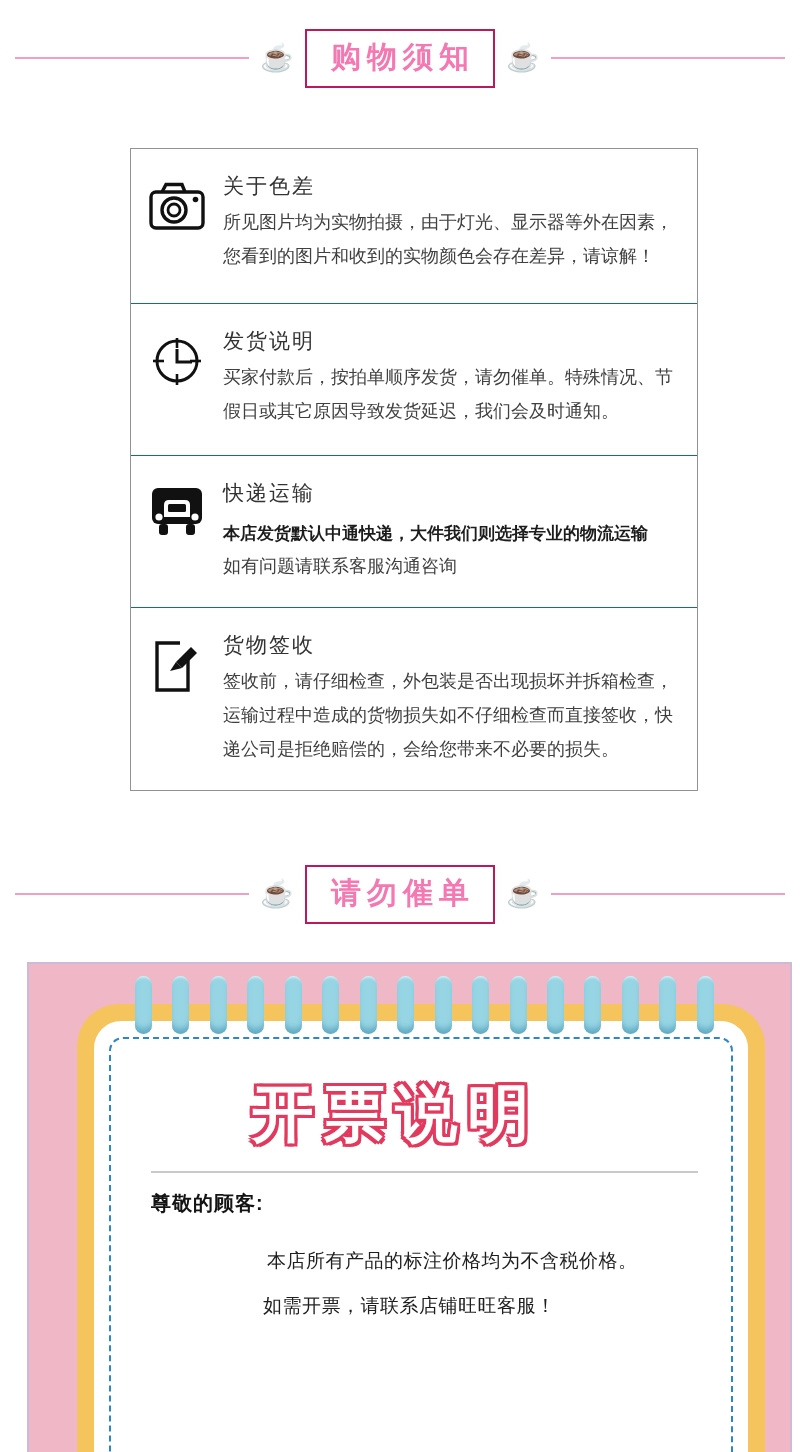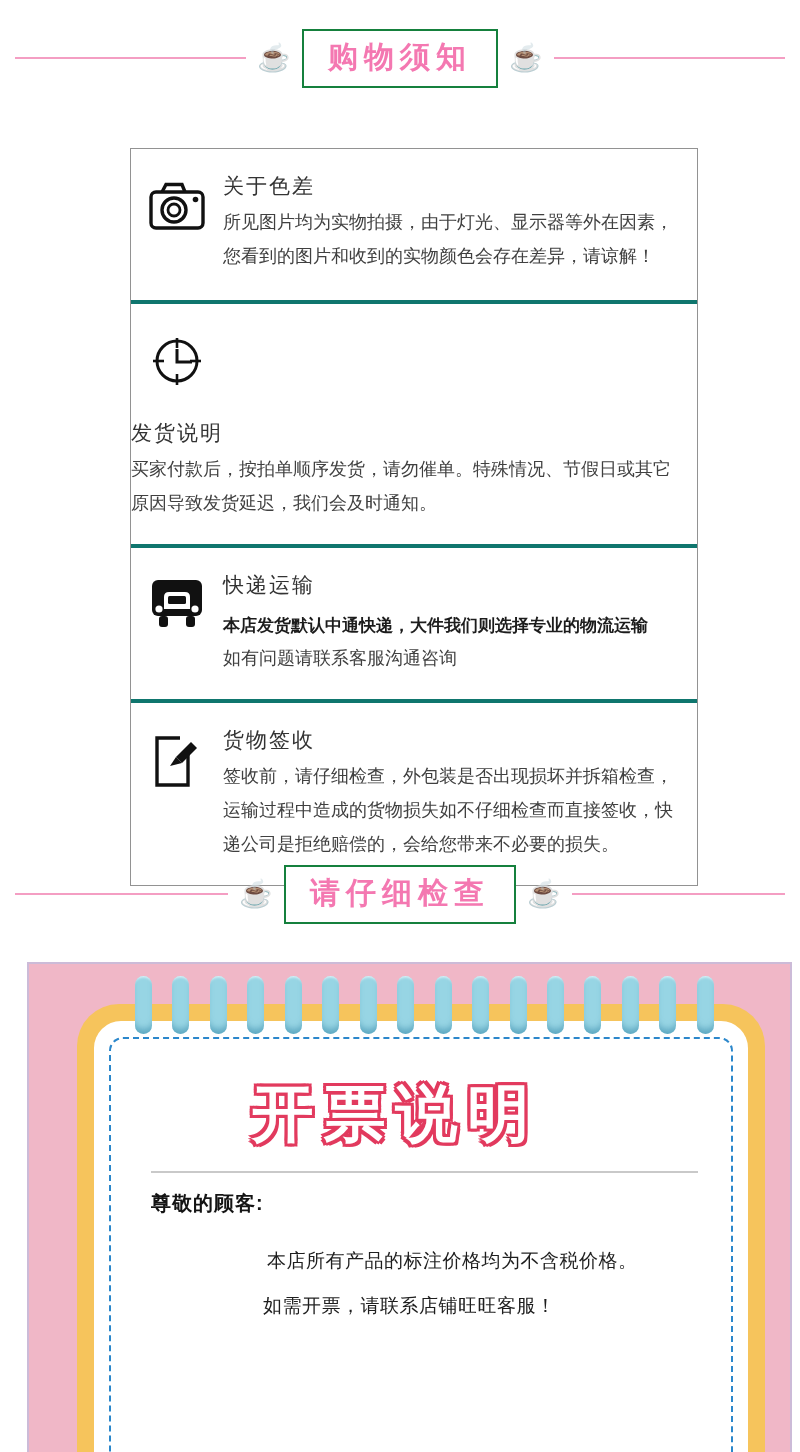--- a/index.html
+++ b/index.html
@@ -6,28 +6,28 @@
   html,body { background:#ffffff; }
   body { width:800px; font-family:"Liberation Sans", sans-serif; }
   .page { position:relative; width:800px; height:1452px; background:#fff; overflow:hidden; }
 
   
   .sec-header { position:absolute; left:0; right:0; height:52px; display:flex; align-items:center; padding:0 15px; }
   #hdr-shopping { top:32px; }
   #hdr-invoice  { top:868px; }
   .hline { flex:1; height:2px; background:#f49ec3; }
   .cup { color:#f075ae; font-size:27px; line-height:1; margin:0 11px; }
-  .hbox { border:2px solid #15803d; color:#f478b1; font-size:30px; font-weight:600;
-          letter-spacing:6px; padding:6px 24px 8px 24px; white-space:nowrap; background:#fff; }
+  .hbox { border:2px solid #be185d; color:#f478b1; font-size:30px; font-weight:600;
+          letter-spacing:6px; padding:6px 18px 8px 24px; white-space:nowrap; background:#fff; }
 
   
   .notice-box { position:absolute; left:130px; top:148px; width:568px; border:1px solid #929292; background:#fff; }
-  .notice-row { display:flex; border-bottom:4px solid #0f766e; }
+  .notice-row { display:flex; border-bottom:1px solid #0f766e; }
   .notice-row:last-child { border-bottom:none; }
-  .row-1 { min-height:155px; } .row-2 { min-height:152px;flex-direction:column; } .row-3 { min-height:145px; } .row-4 { min-height:176px;justify-content:flex-end; }
+  .row-1 { min-height:155px; } .row-2 { min-height:152px; } .row-3 { min-height:145px; } .row-4 { min-height:176px;justify-content:flex-end; }
   .icon-col { width:92px; flex:0 0 92px; display:flex; justify-content:center; align-items:flex-start; padding-top:31px; }
   .text-col { flex:1; padding:23px 14px 24px 0; }
   .row-title { font-size:21px; color:#333; letter-spacing:2px; margin-bottom:5px; }
   .row-body { font-size:18px; line-height:34px; color:#404040; }
   .row-body-strong { font-size:17px; font-weight:700; line-height:30px; color:#1c1c1c; margin-top:12px; }
   .row-body-gap { }
 
   
   .invoice-card { position:absolute; left:27px; top:962px; width:765px; height:552px;
                   background:#f0b7c7; border:2px solid #ccbbd8; border-bottom:4px solid #b2a0c4; }
@@ -131,21 +131,21 @@
       <div class="text-col">
         <div class="row-title">货物签收</div>
         <p class="row-body">签收前，请仔细检查，外包装是否出现损坏并拆箱检查，运输过程中造成的货物损失如不仔细检查而直接签收，快递公司是拒绝赔偿的，会给您带来不必要的损失。</p>
       </div>
     </div>
   </div>
 
   <div class="sec-header" id="hdr-invoice">
     <span class="hline"></span>
     <span class="cup">☕</span>
-    <span class="hbox">请仔细检查</span>
+    <span class="hbox">请勿催单</span>
     <span class="cup">☕</span>
     <span class="hline"></span>
   </div>
 
   <div class="invoice-card">
     <div class="yellow-frame">
       <div class="white-inner">
         <div class="dashed-border"></div>
       </div>
     </div>

